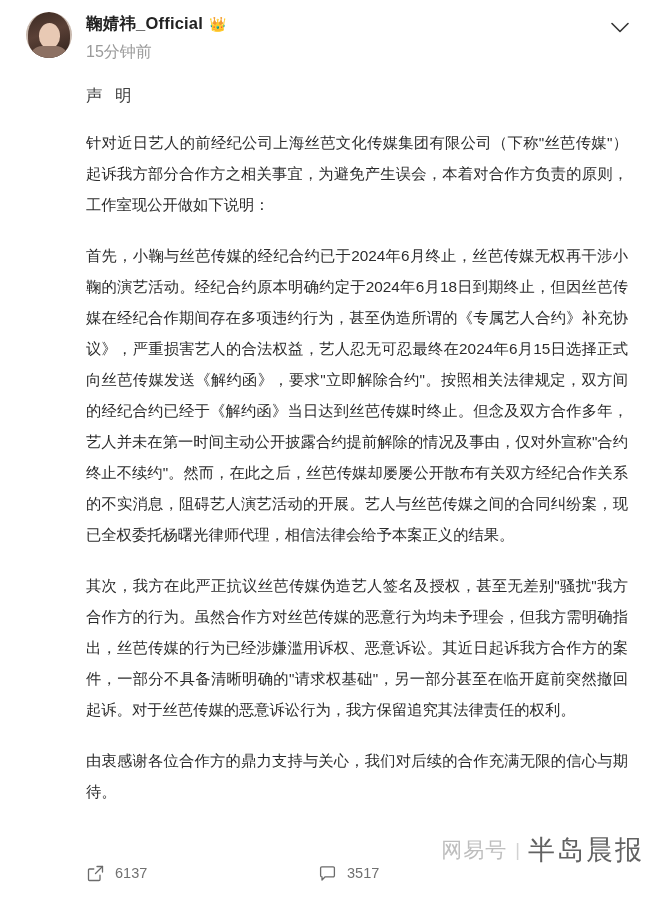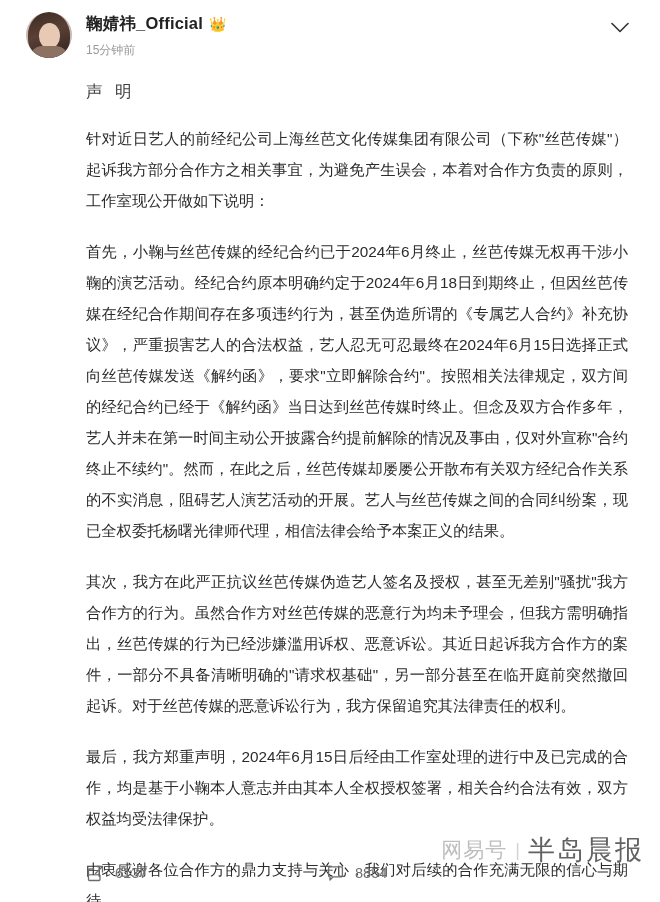--- a/index.html
+++ b/index.html
@@ -72,21 +72,21 @@
     color: #222;
     letter-spacing: .2px;
   }
   .crown-icon {
     font-size: 14px;
     line-height: 1;
     color: #e8a33d;
   }
   .timestamp {
     margin-top: 7px;
-    font-size: 12px;
+    font-size: 16px;
     color: #9a9a9a;
   }
   .chevron-btn {
     position: absolute;
     right: 2px;
     top: 4px;
     width: 24px;
     height: 24px;
     display: flex;
     align-items: center;
@@ -146,21 +146,21 @@
   
   .actions {
     position: absolute;
     left: 0;
     bottom: 0;
     width: 660px;
     height: 58px;
     display: flex;
     align-items: center;
     padding: 0 60px 0 86px;
-    gap: 8px;
+    gap: 0;
   }
   .action {
     display: flex;
     align-items: center;
     gap: 10px;
     width: 232px;
   }
   .action .count {
     font-size: 14.5px;
     color: #707070;
@@ -200,21 +200,20 @@
       </svg>
     </div>
   </div>
 
   <div class="content">
     <div class="stmt-title">声 明</div>
 
     <p class="para">针对近日艺人的前经纪公司上海丝芭文化传媒集团有限公司（下称"丝芭传媒"）起诉我方部分合作方之相关事宜，为避免产生误会，本着对合作方负责的原则，工作室现公开做如下说明：</p>
     <p class="para">首先，小鞠与丝芭传媒的经纪合约已于2024年6月终止，丝芭传媒无权再干涉小鞠的演艺活动。经纪合约原本明确约定于2024年6月18日到期终止，但因丝芭传媒在经纪合作期间存在多项违约行为，甚至伪造所谓的《专属艺人合约》补充协议》，严重损害艺人的合法权益，艺人忍无可忍最终在2024年6月15日选择正式向丝芭传媒发送《解约函》，要求"立即解除合约"。按照相关法律规定，双方间的经纪合约已经于《解约函》当日达到丝芭传媒时终止。但念及双方合作多年，艺人并未在第一时间主动公开披露合约提前解除的情况及事由，仅对外宣称"合约终止不续约"。然而，在此之后，丝芭传媒却屡屡公开散布有关双方经纪合作关系的不实消息，阻碍艺人演艺活动的开展。艺人与丝芭传媒之间的合同纠纷案，现已全权委托杨曙光律师代理，相信法律会给予本案正义的结果。</p>
     <p class="para">其次，我方在此严正抗议丝芭传媒伪造艺人签名及授权，甚至无差别"骚扰"我方合作方的行为。虽然合作方对丝芭传媒的恶意行为均未予理会，但我方需明确指出，丝芭传媒的行为已经涉嫌滥用诉权、恶意诉讼。其近日起诉我方合作方的案件，一部分不具备清晰明确的"请求权基础"，另一部分甚至在临开庭前突然撤回起诉。对于丝芭传媒的恶意诉讼行为，我方保留追究其法律责任的权利。</p>
-    <p class="para">最后，我方郑重声明，2024年6月15日后经由工作室处理的进行中及已完成的合作，均是基于小鞠本人意志并由其本人全权授权签署，相关合约合法有效，双方权益均受法律保护。</p>
     <p class="para">由衷感谢各位合作方的鼎力支持与关心，我们对后续的合作充满无限的信心与期待。</p>
 
   </div>
 
   <div class="watermark">
     <span class="wm-left">网易号</span>
     <span class="wm-sep">|</span>
     <span class="wm-right">半岛晨报</span>
   </div>
 
@@ -229,17 +228,17 @@
       </span>
       <span class="count">6137</span>
     </div>
 
     <div class="action">
       <span class="icon-box">
         <svg width="17" height="17" viewBox="0 0 17 17" fill="none">
           <path d="M1.6 3 a1.2 1.2 0 0 1 1.2 -1.2 h11.4 a1.2 1.2 0 0 1 1.2 1.2 v7.6 a1.2 1.2 0 0 1 -1.2 1.2 H6.2 L3 15 v-3.2 H2.8 a1.2 1.2 0 0 1 -1.2 -1.2 z" stroke="#6b6b6b" stroke-width="1.3" stroke-linejoin="round"></path>
         </svg>
       </span>
-      <span class="count">8854</span>
+      <span class="count">3517</span>
     </div>
   </div>
 
 </div>
 
 </body></html>

